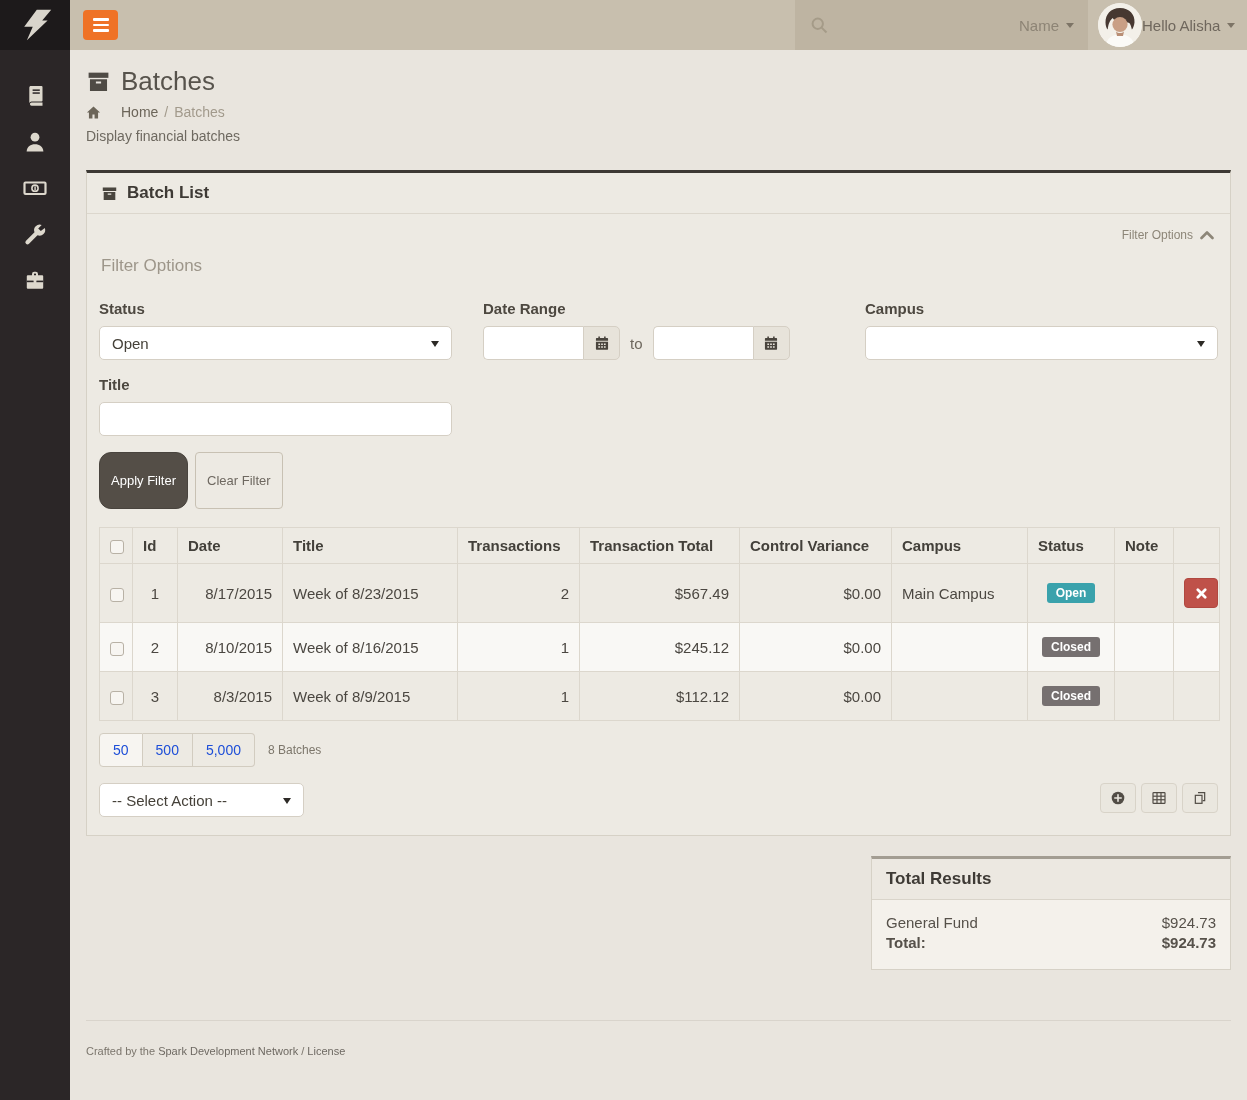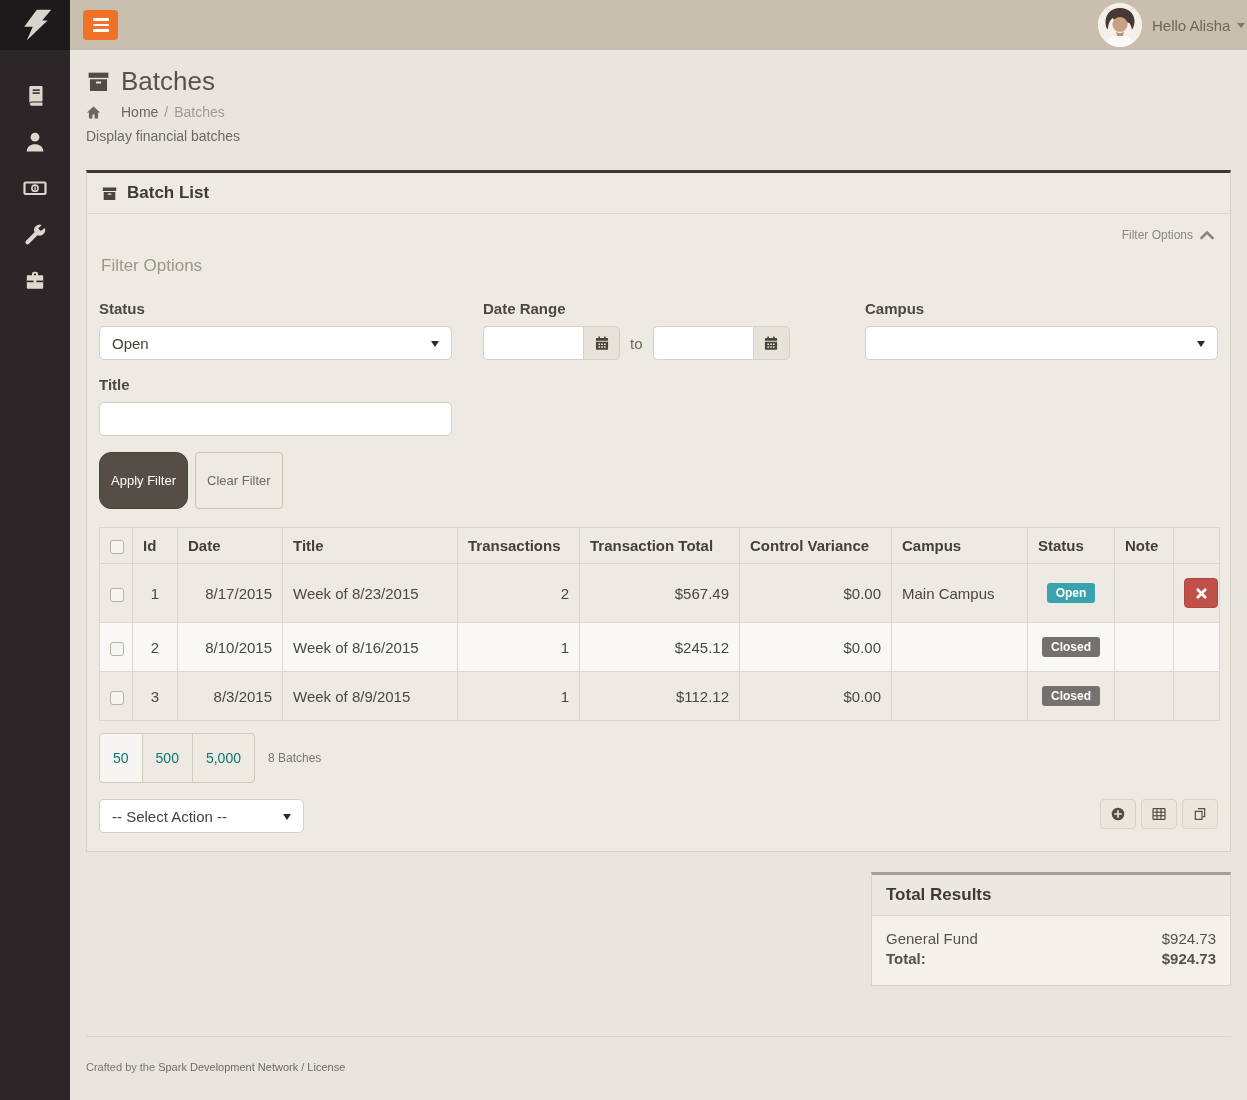--- a/index.html
+++ b/index.html
@@ -18,21 +18,21 @@
   .side-item { width:70px; height:24px; display:flex; align-items:center; justify-content:center; color:#ddd8cd; cursor:pointer; }
   
   .topbar { position:absolute; left:70px; top:0; width:1177px; height:50px; background:#c8bfae; z-index:4; }
   .hamburger { position:absolute; left:13px; top:10px; width:35px; height:30px; background:#ef7226; border:none; border-radius:4px; cursor:pointer; display:flex; flex-direction:column; align-items:center; justify-content:center; gap:3px; }
   .hamburger i { display:block; width:16px; height:2.5px; background:#fff; border-radius:1px; }
   .search-zone { position:absolute; left:725px; top:0; width:293px; height:50px; background:#beb4a2; display:flex; align-items:center; padding:0 14px; }
   .search-zone svg { flex:0 0 auto; color:#a59b88; }
   .search-input { flex:1 1 auto; height:30px; border:none; background:transparent; outline:none; font-size:15px; color:#5c564c; min-width:0; }
   .name-dd { display:flex; align-items:center; gap:7px; color:#8d8475; font-size:15px; cursor:pointer; white-space:nowrap; }
   .caret-down { width:0; height:0; border-left:4.5px solid transparent; border-right:4.5px solid transparent; border-top:5px solid #7d7466; display:inline-block; }
-  .user-area { position:absolute; left:1028px; top:0; height:50px; display:flex; align-items:center; gap:10px; cursor:pointer; }
+  .user-area { position:absolute; left:1028px; top:0; height:50px; display:flex; align-items:center; cursor:pointer; }
   .avatar { width:44px; height:44px; border-radius:50%; overflow:hidden; background:#f5f2ec; flex:0 0 auto; }
   .greeting { color:#6f675d; font-size:15px; display:flex; align-items:center; gap:7px; }
   
   .content { position:relative; margin-left:70px; padding-top:50px; width:1177px; }
   .page-head { padding:16px 16px 0 16px; }
   .page-title { display:flex; align-items:center; gap:10px; font-size:26px; color:#57534c; font-weight:400; }
   .page-title svg { color:#4f4b45; }
   .breadcrumb { margin-top:7px; font-size:14px; color:#6c6559; display:flex; align-items:center; gap:6px; }
   .breadcrumb a { color:#6c6559; text-decoration:none; cursor:pointer; display:flex; align-items:center; gap:20px; }
   .crumb-sep { color:#a29a8c; }
@@ -69,21 +69,21 @@
   .grid-table tr.even td { background:#f9f8f5; }
   .ta-r { text-align:right; } .ta-c { text-align:center; }
   .checkbox { display:inline-block; width:14px; height:14px; background:#f7f5f1; border:1px solid #b8b1a5; border-radius:3px; cursor:pointer; vertical-align:middle; }
   .badge { display:inline-block; padding:3px 9px; border-radius:3px; color:#fff; font-size:12px; font-weight:bold; }
   .badge-open { background:#3aa2ac; }
   .badge-closed { background:#767070; }
   .btn-delete { width:34px; height:30px; background:#bf5149; border:1px solid #b04840; border-radius:4px; color:#fff; display:inline-flex; align-items:center; justify-content:center; cursor:pointer; }
   
   .pagesize-row { margin-top:12px; display:flex; align-items:center; }
   .ps-group { display:flex; }
-  .ps-btn { border:1px solid #d2ccc0; padding:16px 13px; font-size:14px; color:#0f766e; background:transparent; cursor:pointer; }
+  .ps-btn { border:1px solid #d2ccc0; padding:8px 13px; font-size:14px; color:#1d4ed8; background:transparent; cursor:pointer; }
   .ps-btn.first { border-radius:4px 0 0 4px; background:#f7f5f1; }
   .ps-btn.mid { border-left:none; }
   .ps-btn.last { border-left:none; border-radius:0 4px 4px 0; }
   .count-label { margin-left:13px; font-size:12px; color:#7c766b; }
   .actions-row { margin-top:16px; display:flex; justify-content:space-between; align-items:flex-start; }
   .action-select { width:205px; }
   .grid-actions { display:flex; gap:5px; }
   .ga-btn { width:36px; height:30px; background:#eae7df; border:1px solid #d8d3c8; border-radius:4px; color:#524d46; display:flex; align-items:center; justify-content:center; cursor:pointer; }
   
   .panel-totals { margin:20px 16px 0 801px; width:360px; background:#f4f1eb; border:1px solid #d6d1c6; border-top:3px solid #a39d92; }
@@ -141,20 +141,31 @@
     </div>
   </div>
 </div>
 
 <div class="topbar">
   <button class="hamburger">
       <i></i>
       <i></i>
       <i></i>
     </button>
+  <div class="search-zone">
+    <svg width="20" height="20" viewBox="0 0 24 24" fill="none" stroke="currentColor" stroke-width="2.4">
+      <circle cx="10.5" cy="10.5" r="6.2"></circle>
+      <line x1="15.2" y1="15.2" x2="21" y2="21"></line>
+    </svg>
+    <input class="search-input" type="text" style="">
+    <div class="name-dd">
+      <span>Name</span>
+      <span class="caret-down"></span>
+    </div>
+  </div>
   <div class="user-area">
     <div class="avatar">
       <svg width="44" height="44" viewBox="0 0 44 44">
         <circle cx="22" cy="22" r="22" fill="#f3f0e9"></circle>
         <path d="M22 5c-9.5 0-14.5 6.5-14.5 14.5 0 3.4 1 5.8 2.2 7 .8-6 2.2-9.4 5-11.6 2.4 4 10.2 5.8 14.4 4.6 2.8-.8 4 3.2 4.8 7 1.2-1.2 2.2-3.6 2.6-7C37 11.5 31.5 5 22 5z" fill="#473831"></path>
         <circle cx="22" cy="21.5" r="7.6" fill="#c99f85"></circle>
         <path d="M7.5 44c1-9.5 7.5-12.5 14.5-12.5S35.5 34.5 36.5 44z" fill="#fbfaf7"></path>
         <path d="M18 28.5c1.2 1 2.5 1.5 4 1.5s2.8-.5 4-1.5l-1 4.5h-6z" fill="#b98f76"></path>
       </svg>
     </div>

